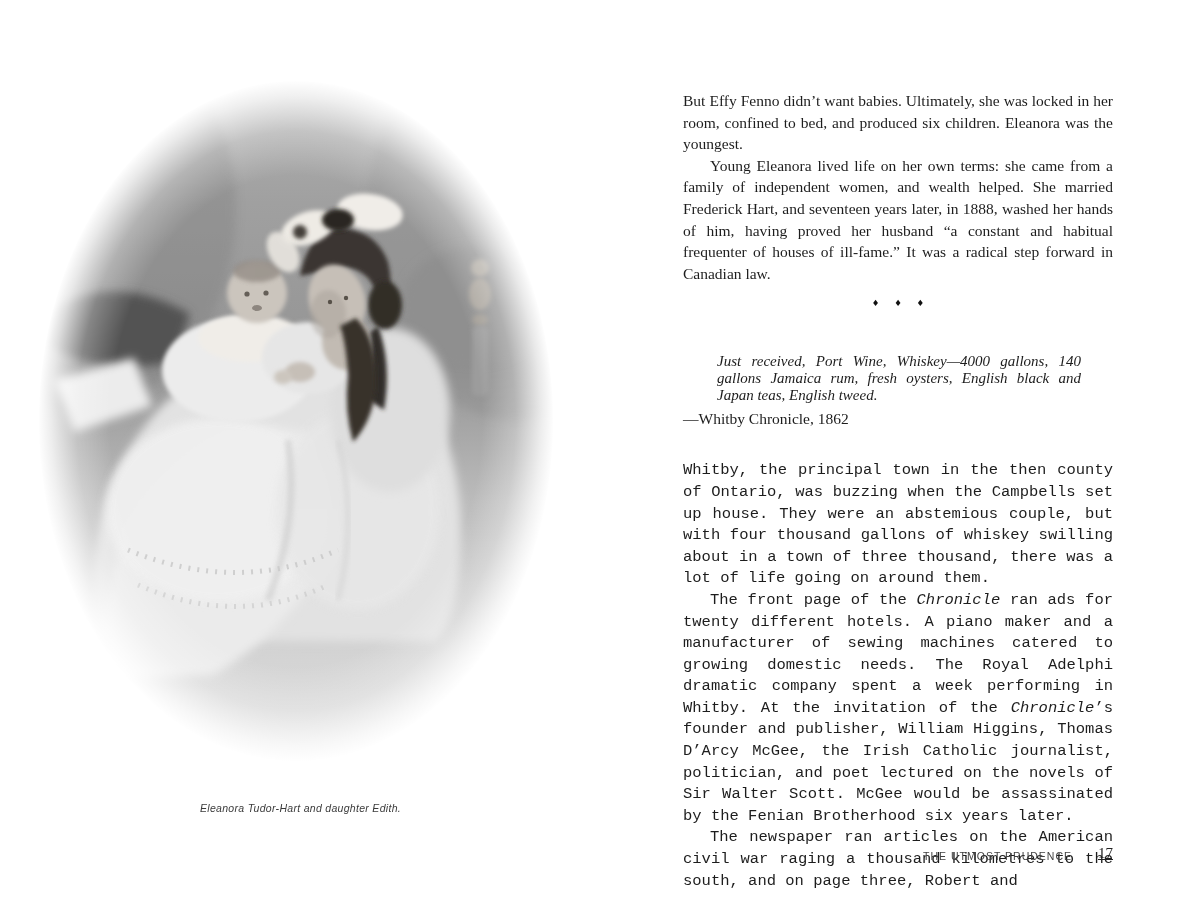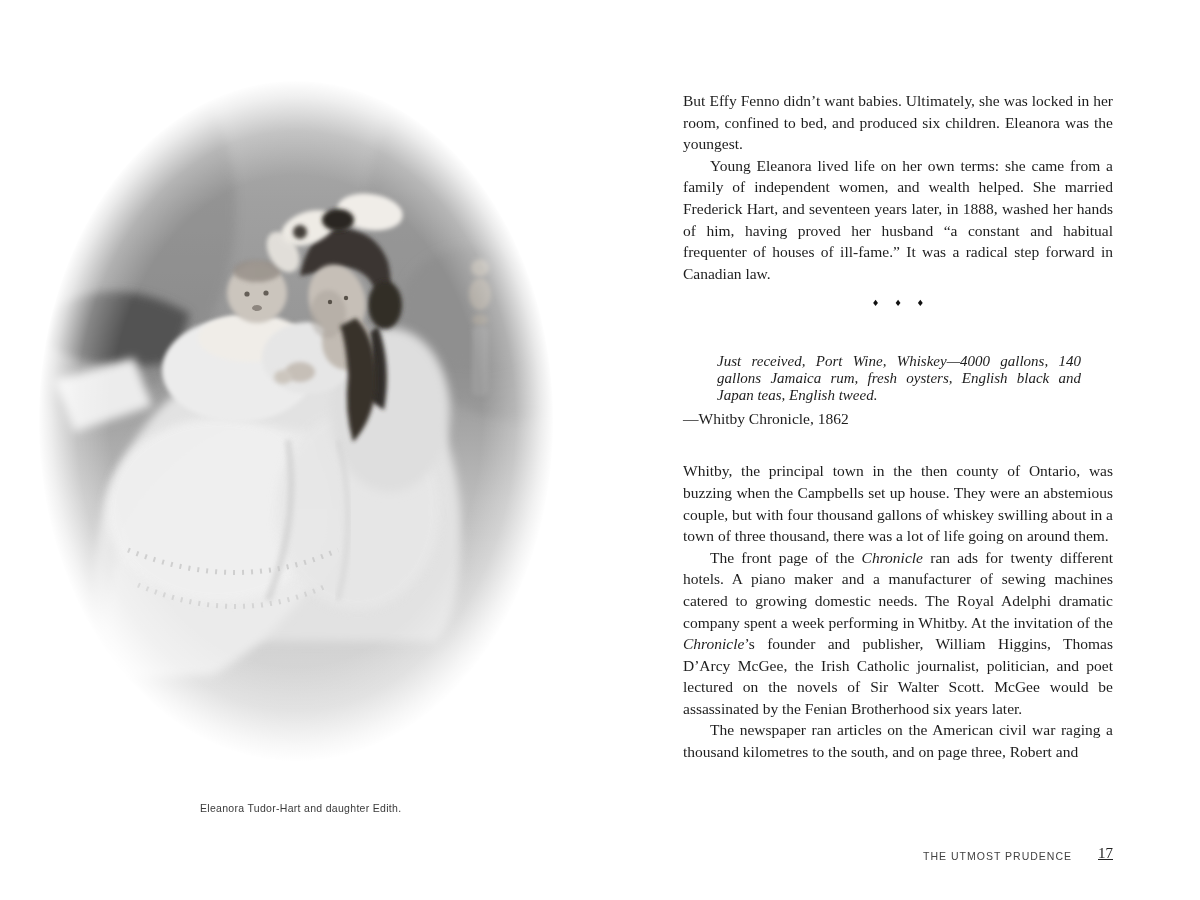--- a/index.html
+++ b/index.html
@@ -22,20 +22,21 @@
     height: 682px;
   }
   .caption {
     position: absolute;
     left: 200px;
     top: 802px;
     font-family: "Liberation Sans", sans-serif;
     font-size: 10.5px;
     letter-spacing: 0.3px;
     color: #3a3a3a;
+    font-style: italic;
   }
 
   
   .text-column {
     position: absolute;
     left: 683px;
     top: 90px;
     width: 430px;
   }
   p.body-para {
@@ -63,21 +64,21 @@
     line-height: 17px;
     text-align: justify;
   }
   .attribution {
     margin: 4px 32px 0 0;
     text-align: left;
     font-size: 15.5px;
     line-height: 22px;
     font-style: normal;
   }
-  .section-after { margin-top: 30px; }
+  .section-after { margin-top: 30px; font-family: Liberation Mono, monospace; }
 
   .footer {
     position: absolute;
     top: 845px;
     right: 87px;
     display: flex;
     align-items: flex-end;
     gap: 26px;
   }
   .running-head {

